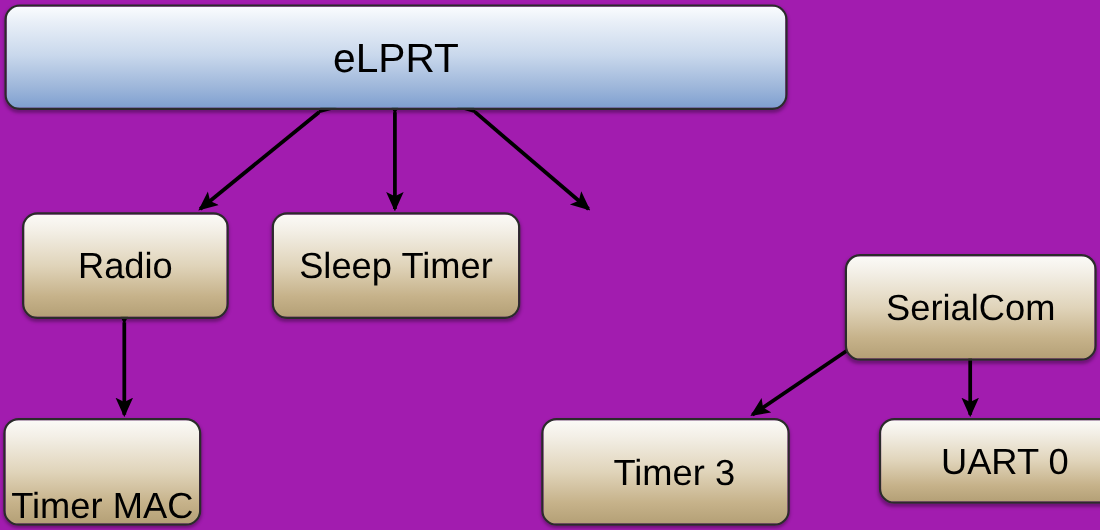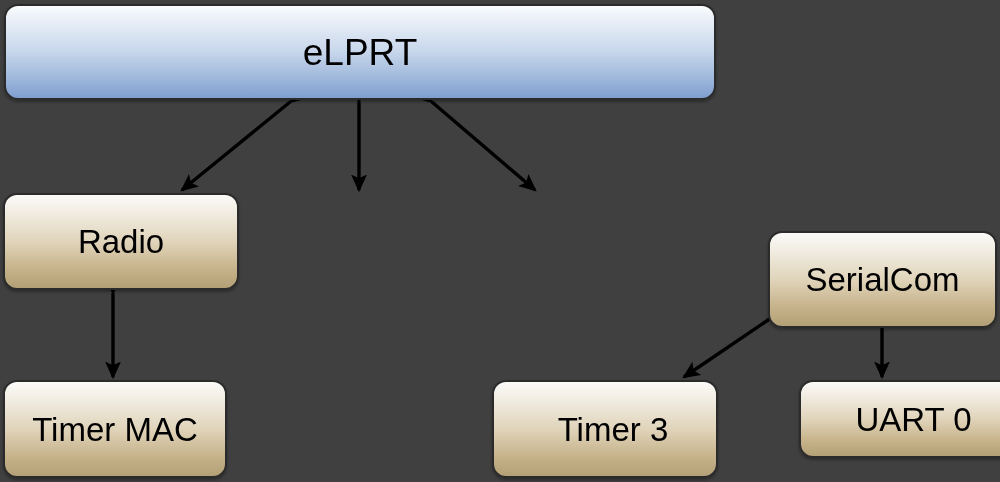--- a/index.html
+++ b/index.html
@@ -7,21 +7,21 @@
     padding: 0;
     background: #ffffff;
   }
   body {
     font-family: "Liberation Sans", sans-serif;
   }
   #diagram-canvas {
     position: relative;
     width: 1000px;
     height: 482px;
-    background: #404040;
+    background: #a21caf;
     overflow: hidden;
   }
   .node-box {
     position: absolute;
     box-sizing: border-box;
     border-radius: 14px;
     border: 2px solid #2b2b2b;
     display: flex;
     align-items: center;
     justify-content: center;
@@ -76,31 +76,34 @@
         <line x1="113" y1="293" x2="113" y2="377" marker-start="url(#head-start)" marker-end="url(#head-end)"></line>
         <line x1="808" y1="293" x2="684" y2="377" marker-start="url(#head-start)" marker-end="url(#head-end)"></line>
         <line x1="882" y1="293" x2="882" y2="377" marker-start="url(#head-start)" marker-end="url(#head-end)"></line>
       </g>
   </svg>
 
   <div class="node-box blue" id="node-elprt" style="left: 4px; top: 4px; width: 712px; height: 96px;">
     <span class="node-label label-xl">eLPRT</span>
   </div>
 
-  <div class="node-box tan" id="node-radio" style="left: 3px; top: 193px; width: 236px; height: 97px;">
+  <div class="node-box tan" id="node-radio" style="left: 20px; top: 193px; width: 188px; height: 97px;">
     <span class="node-label label-lg">Radio</span>
   </div>
 
+  <div class="node-box tan" id="node-sleep-timer" style="left: 247px; top: 193px; width: 226px; height: 97px;">
+    <span class="node-label label-lg">Sleep Timer</span>
+  </div>
 
 
   <div class="node-box tan" id="node-serialcom" style="left: 768px; top: 193px; width: 229px; height: 97px; margin-top: 38px;">
     <span class="node-label label-lg">SerialCom</span>
   </div>
 
-  <div class="node-box tan" id="node-timer-mac" style="left: 3px; top: 380px; width: 224px; height: 98px;">
+  <div class="node-box tan" id="node-timer-mac" style="left: 3px; top: 380px; width: 180px; height: 98px; align-items: flex-end;">
     <span class="node-label label-lg">Timer MAC</span>
   </div>
 
 
   <div class="node-box tan" id="node-timer-3" style="left: 492px; top: 380px; width: 226px; height: 98px; padding-left: 16px;">
     <span class="node-label label-lg">Timer 3</span>
   </div>
 
   <div class="node-box tan" id="node-uart-0" style="left: 799px; top: 380px; width: 229px; height: 78px;">
     <span class="node-label label-lg">UART 0</span>

